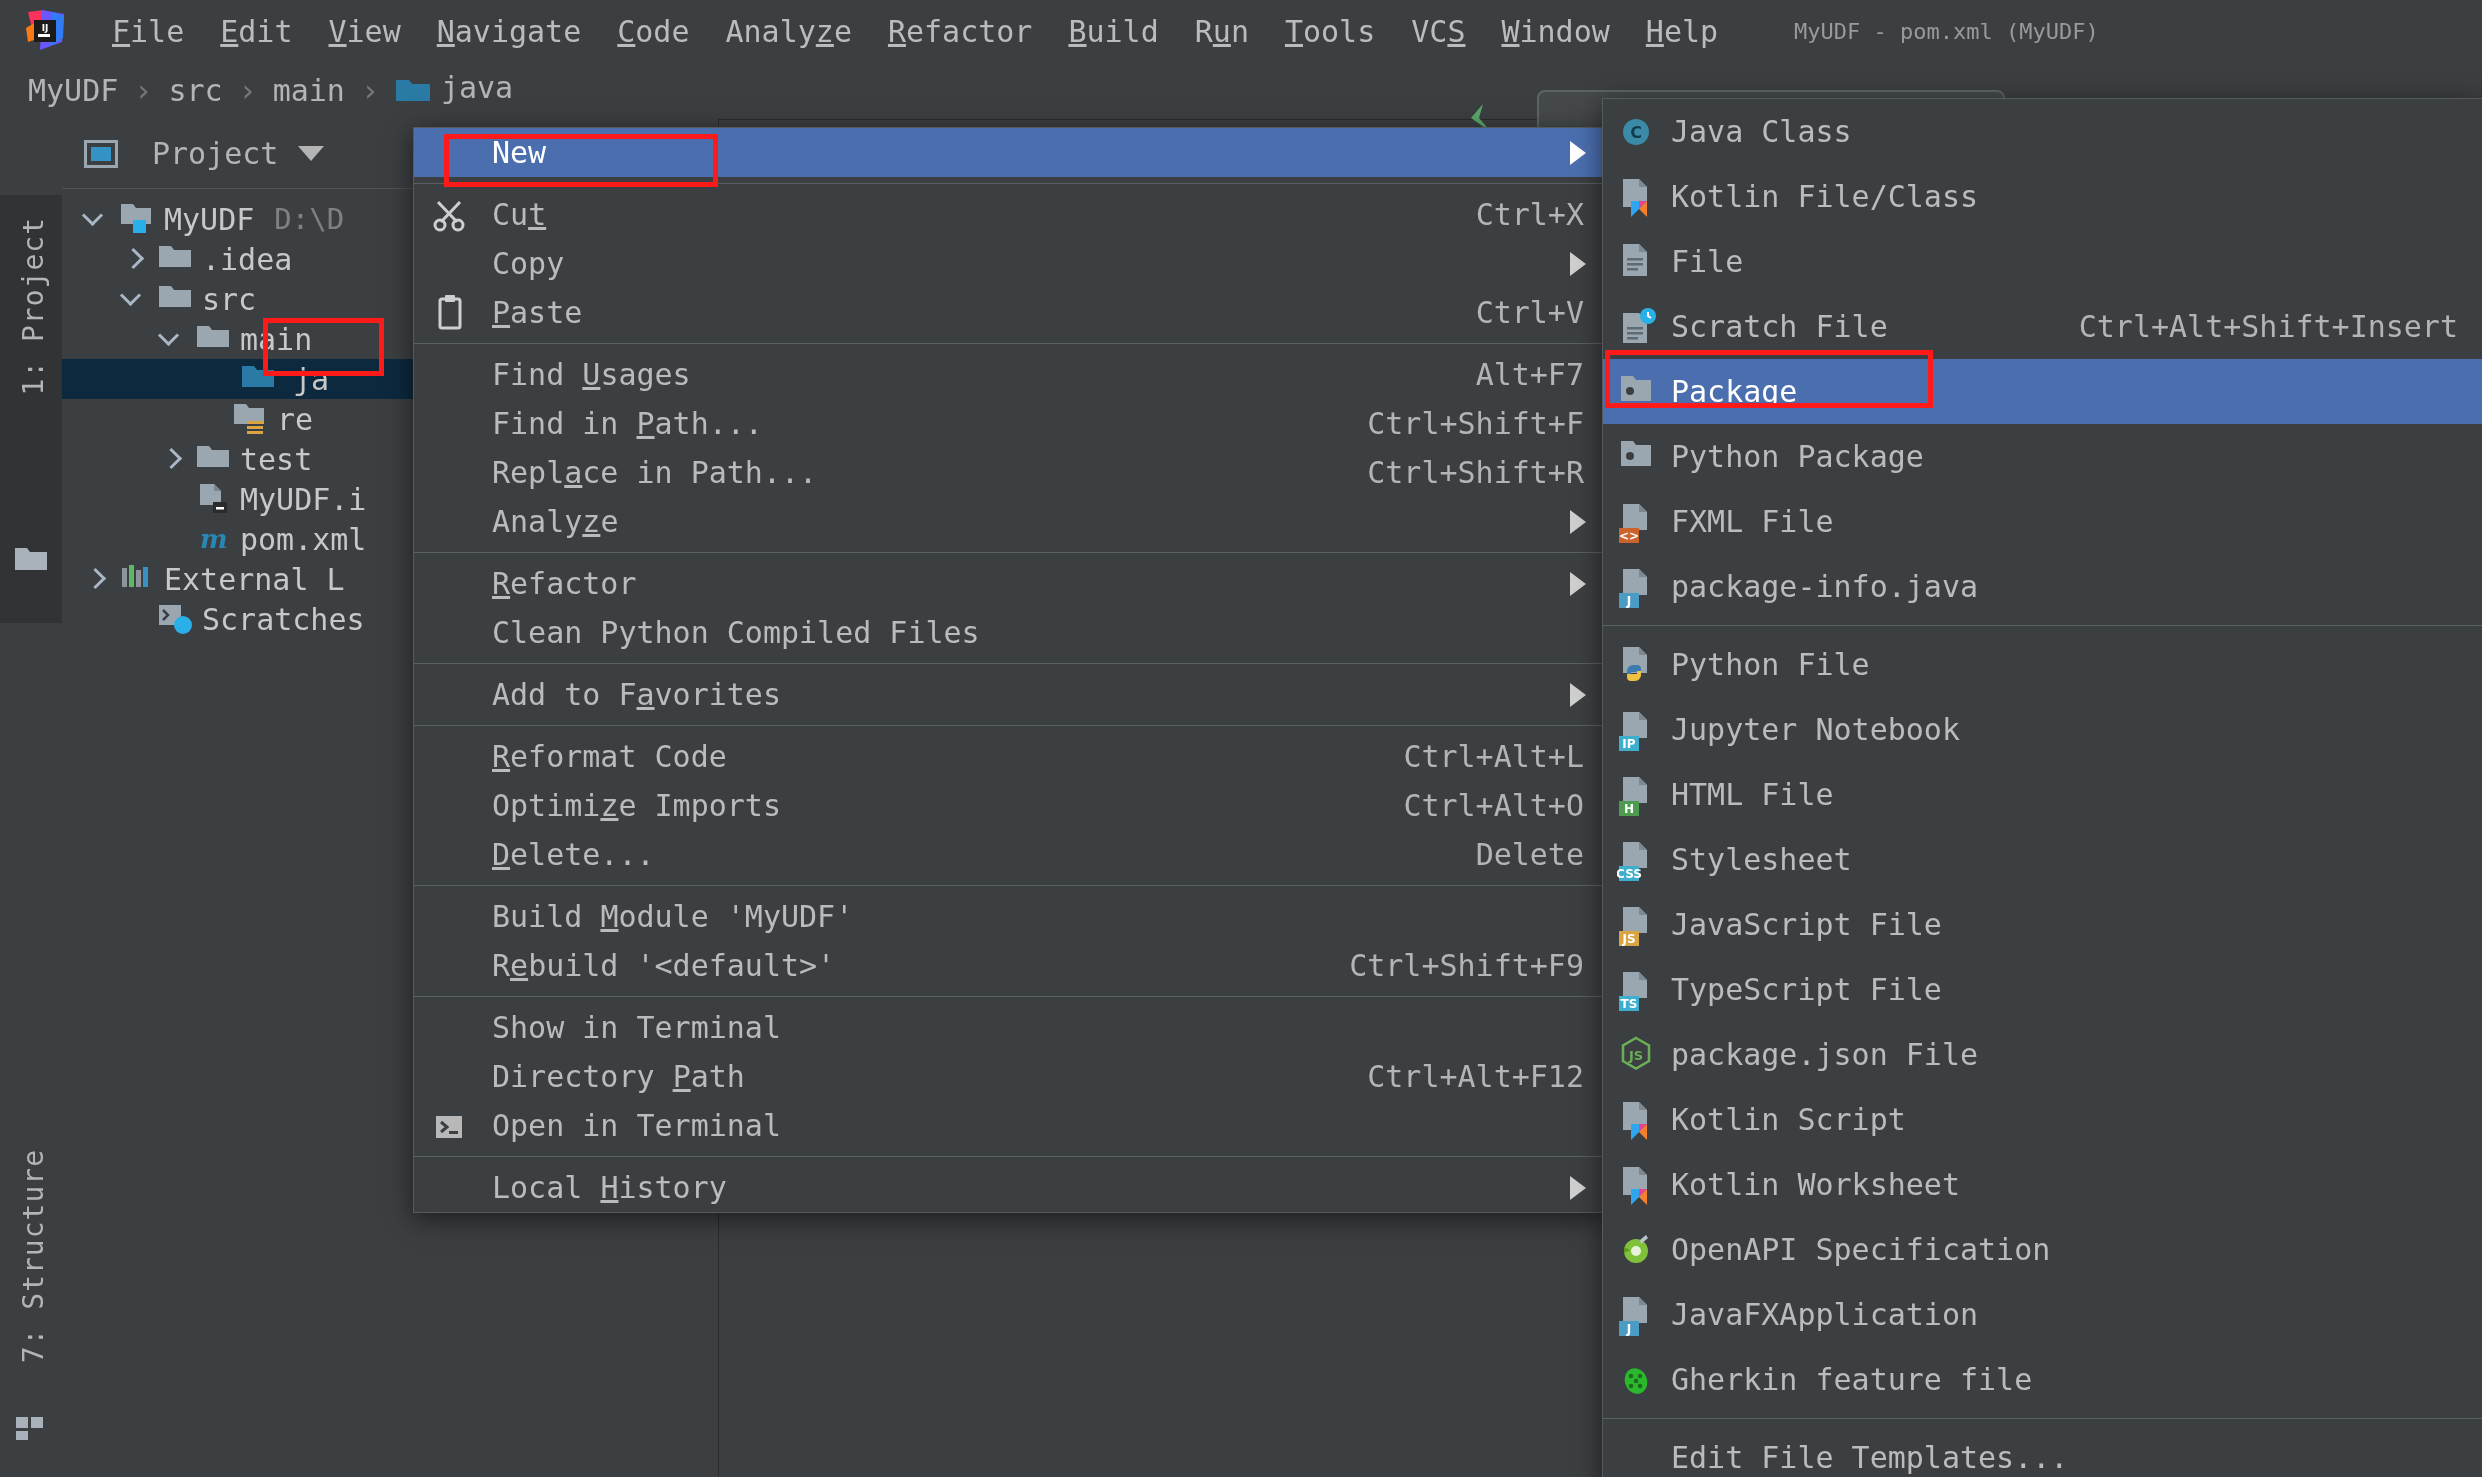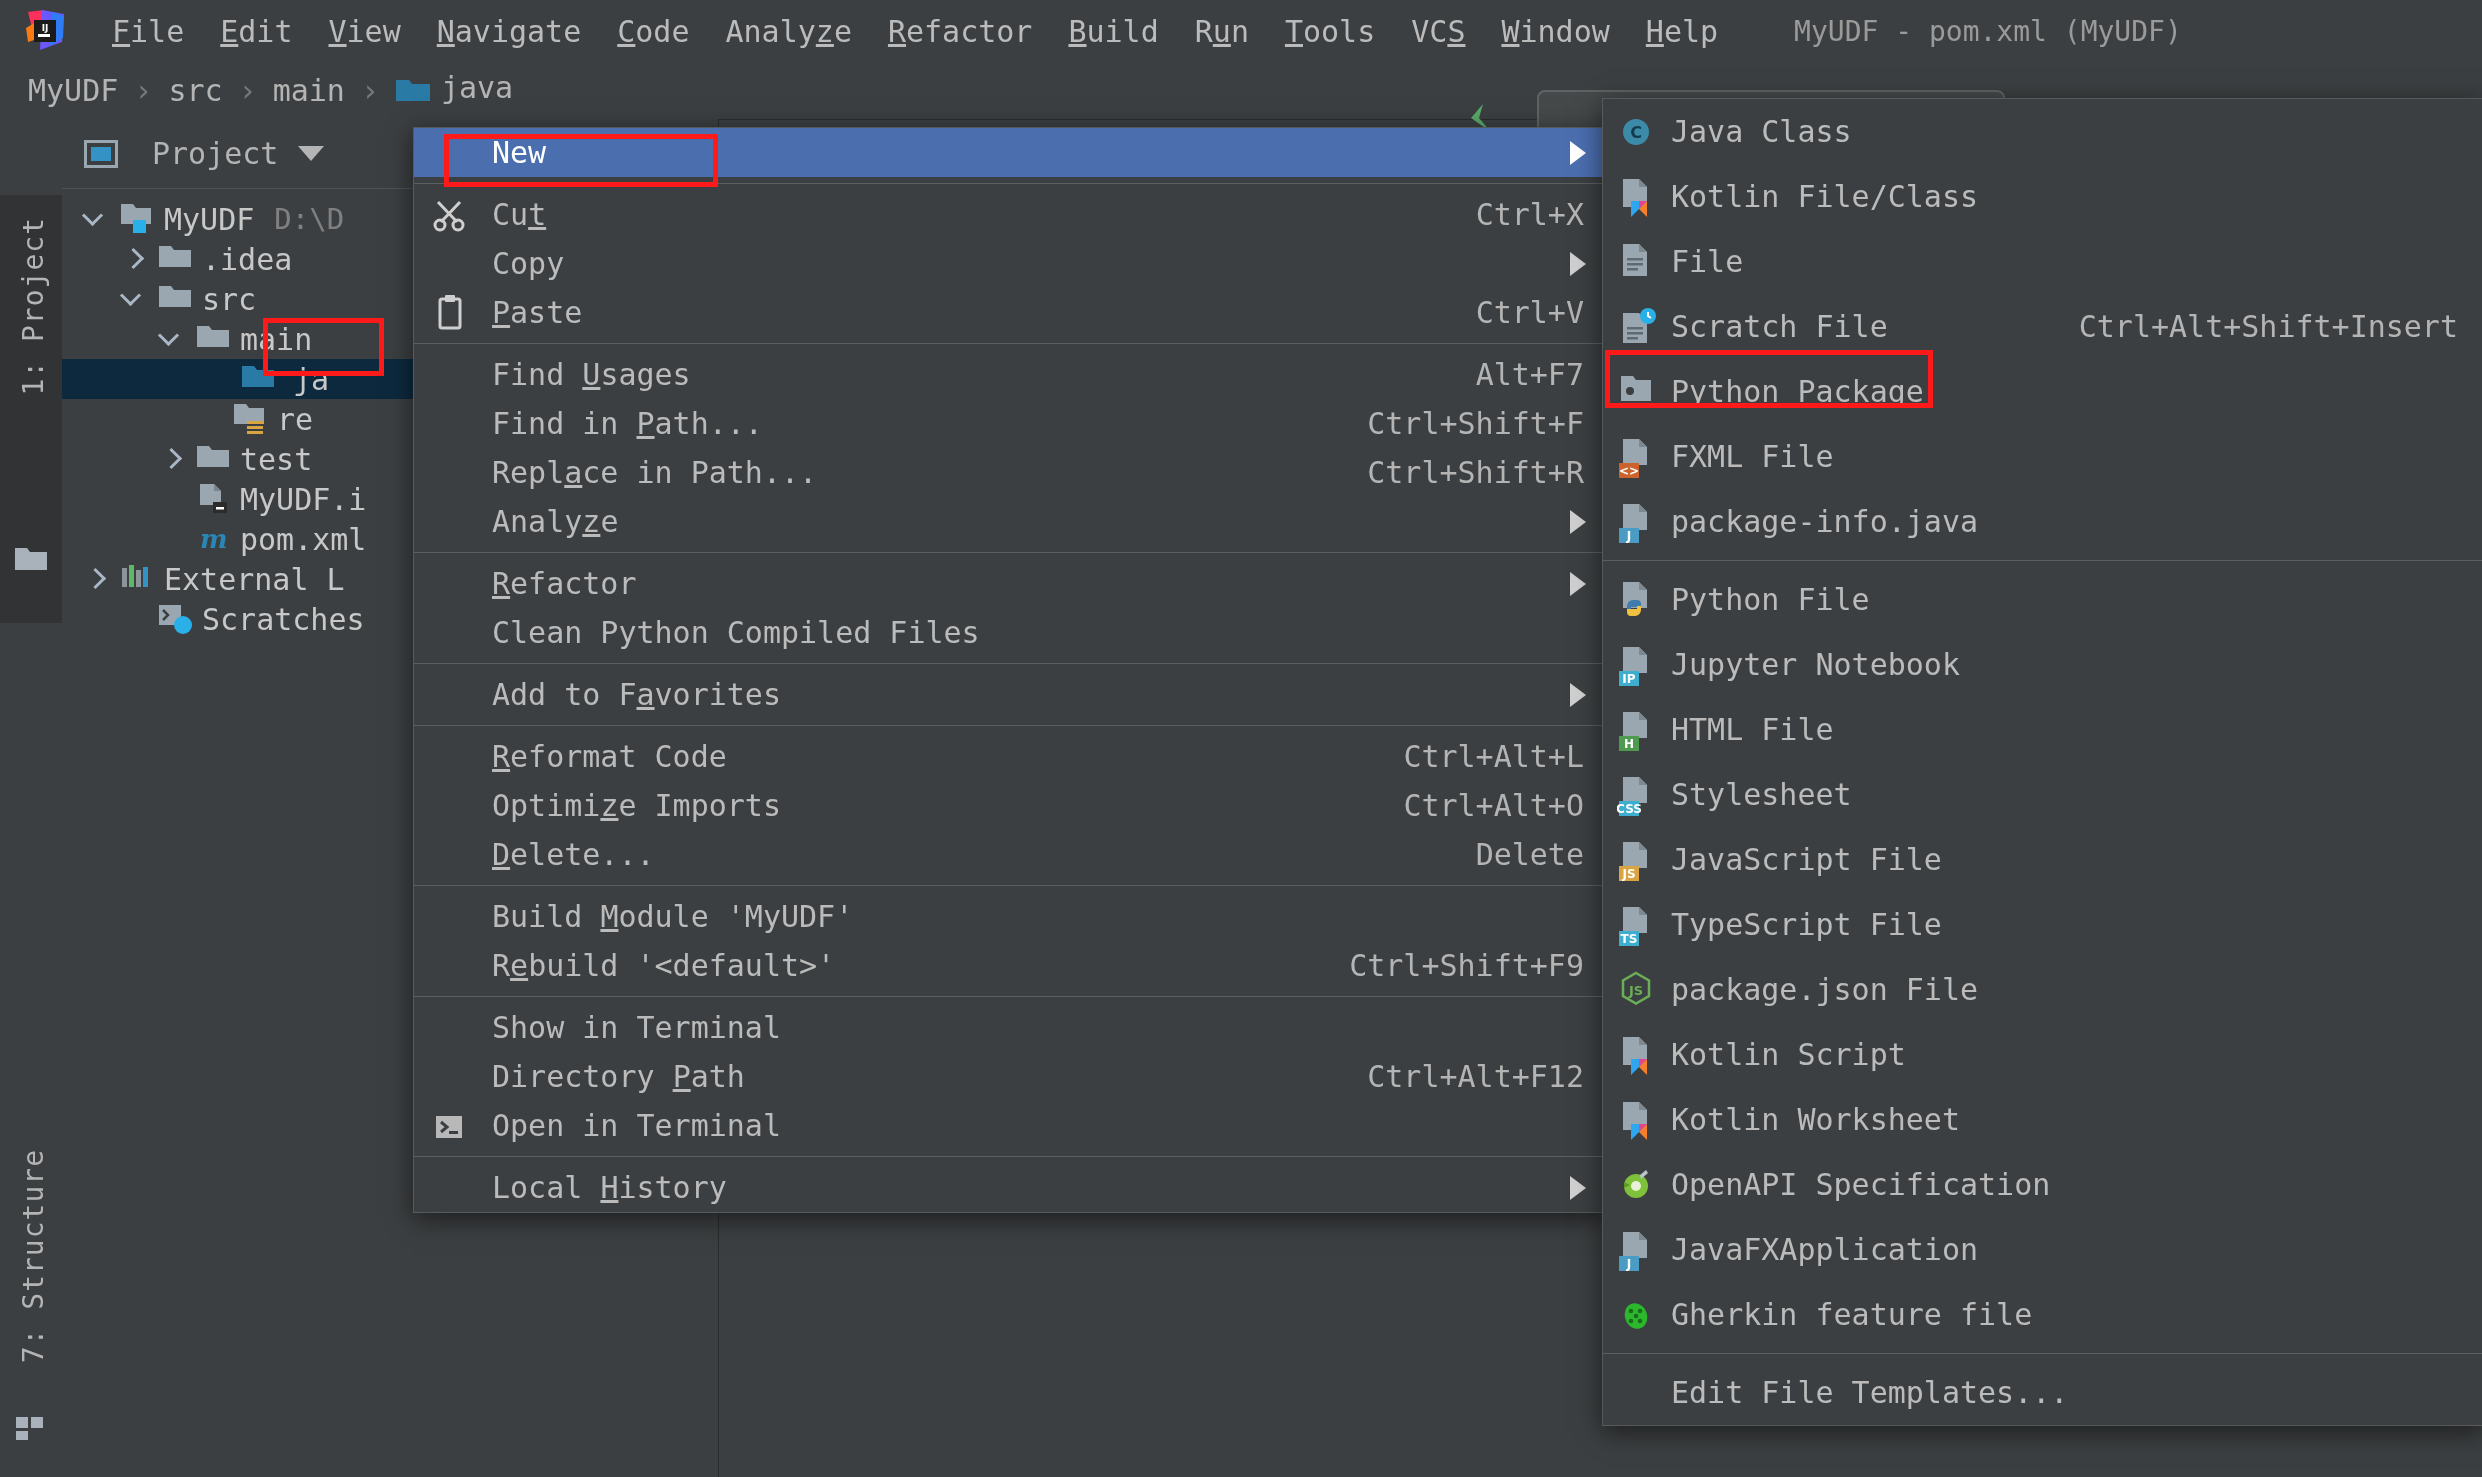--- a/index.html
+++ b/index.html
@@ -19,21 +19,21 @@
   .ij-logo {
     width: 46px; height: 46px; margin-left: 22px; margin-right: 26px;
     position: relative; flex: none;
   }
   .menubar-item {
     font-size: 30px; color: #bbbbbb; padding: 0 18px; white-space: nowrap;
     letter-spacing: 0px;
   }
   .menubar-item .mn { text-decoration: underline; }
   .window-title {
-    font-size: 28px; color: #9a9a9a; margin-left: 58px; white-space: nowrap;
+    font-size: 22px; color: #9a9a9a; margin-left: 58px; white-space: nowrap;
   }
 
   
   .breadcrumb {
     position: absolute; left: 0; top: 62px; width: 2483px; height: 58px;
     background: #3c3f41; display: flex; align-items: center;
     border-bottom: 1px solid #2b2b2b;
   }
   .crumb { font-size: 30px; color: #b4b4b4; padding: 0 6px; white-space: nowrap; }
   .crumb-sep { font-size: 30px; color: #777; padding: 0 10px; }
@@ -477,20 +477,27 @@
             <path d="M6 6 h16 l8 8 v22 H6 Z" fill="#9aa7b0"></path>
             <rect x="10" y="20" width="16" height="2.5" fill="#5f6a72"></rect>
             <rect x="10" y="25" width="16" height="2.5" fill="#5f6a72"></rect>
             <rect x="10" y="30" width="11" height="2.5" fill="#5f6a72"></rect>
             <circle cx="31" cy="9" r="8" fill="#29b0e8"></circle>
             <path d="M31 5 v4 l3 2" stroke="#ffffff" stroke-width="2" fill="none"></path>
           </svg></span>
         <span class="mi-label">Scratch File</span>
         <span class="mi-accel">Ctrl+Alt+Shift+Insert</span>
       </div>
+      <div class="mi sel">
+        <span class="mi-icon"><svg width="40" height="36" viewBox="0 0 40 36">
+            <path d="M4 4 h12 l3 4 h15 v21 H4 Z" fill="#9aa7b0"></path>
+            <circle cx="13" cy="19" r="4" fill="#3c3f41"></circle>
+          </svg></span>
+        <span class="mi-label">Package</span>
+      </div>
       <div class="mi">
         <span class="mi-icon"><svg width="40" height="36" viewBox="0 0 40 36">
             <path d="M4 4 h12 l3 4 h15 v21 H4 Z" fill="#9aa7b0"></path>
             <circle cx="13" cy="19" r="4" fill="#3c3f41"></circle>
           </svg></span>
         <span class="mi-label">Python Package</span>
       </div>
       <div class="mi">
         <span class="mi-icon"><svg width="40" height="42" viewBox="0 0 40 42">
             <path d="M6 2 h16 l8 8 v18 H6 Z" fill="#9aa7b0"></path>

